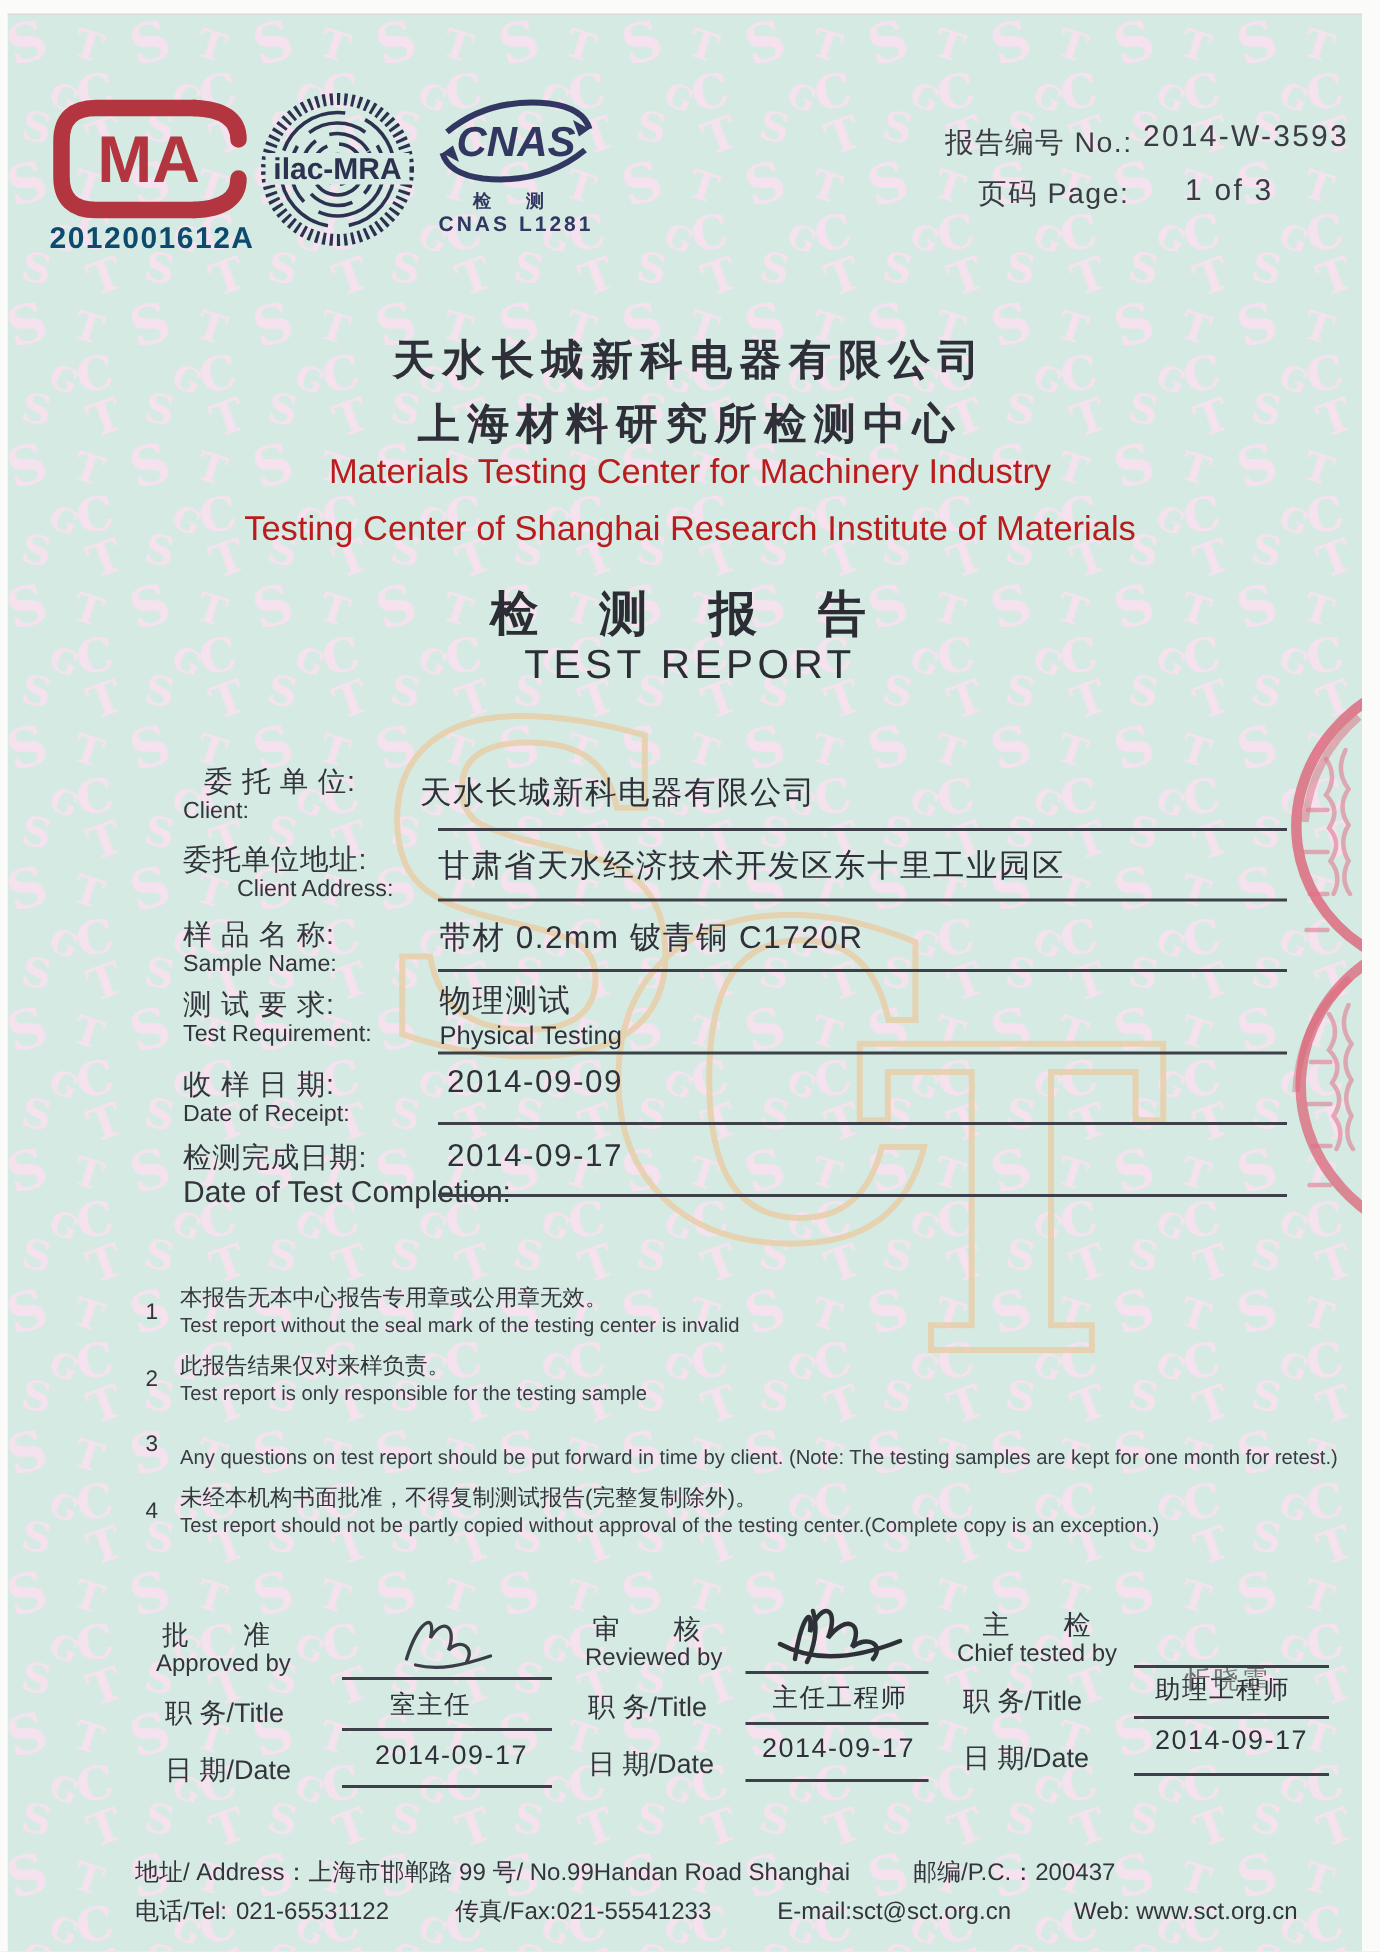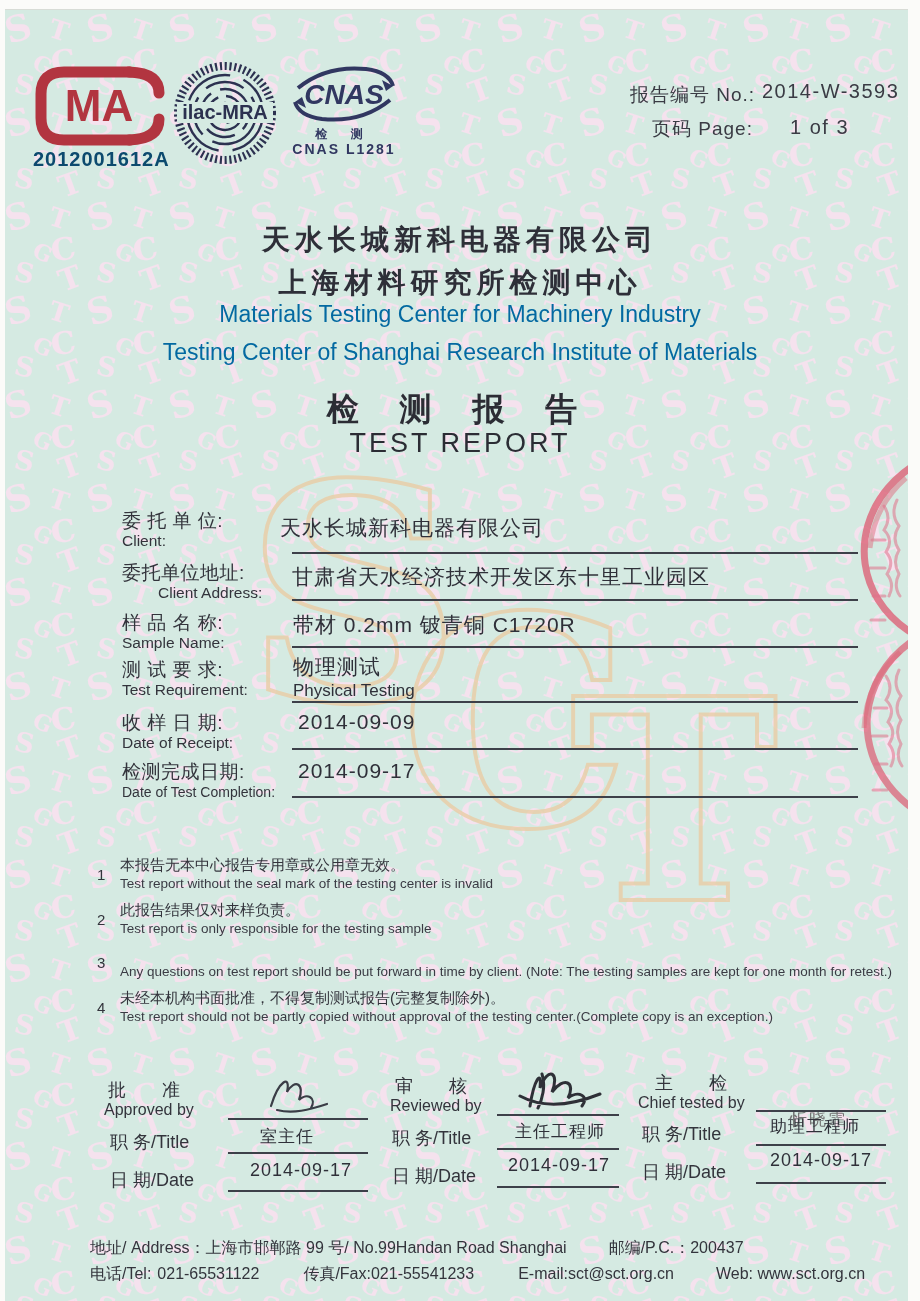--- a/index.html
+++ b/index.html
@@ -21,28 +21,28 @@
   
   .report-no{font-size:19px;letter-spacing:1px;color:#3a3b44;}
   .report-no b{font-weight:normal;font-size:20px;letter-spacing:1.5px;}
   .cma-num{font-size:20px;font-weight:bold;color:#0c4a6e;letter-spacing:1px;}
   .cnas-sub1{font-size:12px;font-weight:bold;color:#313761;letter-spacing:10px;text-align:center;width:104px;}
   .cnas-sub2{font-size:14px;font-weight:bold;color:#313761;letter-spacing:2px;text-align:center;width:104px;}
 
   
   .tcenter{left:60px;width:800px;text-align:center;}
   .org-cn{font-size:28px;font-weight:600;letter-spacing:5px;color:#2e2f38;}
-  .org-en{font-size:23px;color:#0369a1;}
+  .org-en{font-size:23px;color:#b91c1c;}
   .rep-cn{font-size:32px;font-weight:bold;letter-spacing:16px;color:#2b2c34;}
   .rep-en{font-size:27px;letter-spacing:3px;color:#2b2c34;}
 
   
   .flabel-cn{font-size:19px;letter-spacing:0.5px;color:#33343c;}
   .flabel-en{font-size:15.5px;color:#33343c;}
-  .flabel-en.small{font-size:14px;}
+  .flabel-en.small{font-size:20px;}
   .fvalue{font-size:21px;color:#2f3039;letter-spacing:1px;}
   .fvalue-en{font-size:17px;color:#2f3039;}
   .uline{position:absolute;height:0;border-top:2px solid #3d4049;}
 
   
   .note-num{font-size:15px;color:#33343c;}
   .note-cn{font-size:15px;color:#33343c;}
   .note-en{font-size:13.5px;color:#3a3b44;}
 
   
@@ -126,21 +126,21 @@
   <div class="abs report-no" style="left:790px;top:116px;"><b>1 of 3</b></div>
 
   <div class="abs tcenter org-cn" style="top:221px;">天水长城新科电器有限公司</div>
   <div class="abs tcenter org-cn" style="top:264px;">上海材料研究所检测中心</div>
   <div class="abs tcenter org-en" style="top:301px;">Materials Testing Center for Machinery Industry</div>
   <div class="abs tcenter org-en" style="top:339px;">Testing Center of Shanghai Research Institute of Materials</div>
 
   <div class="abs tcenter rep-cn" style="top:388px;">检 测 报 告</div>
   <div class="abs tcenter rep-en" style="top:428px;">TEST REPORT</div>
 
-  <div class="abs flabel-cn" style="left:122px;top:508px;">委 托 单 位:</div>
+  <div class="abs flabel-cn" style="left:136px;top:508px;">委 托 单 位:</div>
   <div class="abs flabel-en" style="left:122px;top:532px;">Client:</div>
   <div class="abs fvalue" style="left:280px;top:514px;">天水长城新科电器有限公司</div>
   <div class="uline" style="left:292px;top:552px;width:566px;"></div>
 
   <div class="abs flabel-cn" style="left:122px;top:560px;">委托单位地址:</div>
   <div class="abs flabel-en" style="left:122px;top:584px;margin-left:36px;">Client Address:</div>
   <div class="abs fvalue" style="left:292px;top:563px;">甘肃省天水经济技术开发区东十里工业园区</div>
   <div class="uline" style="left:292px;top:599px;width:566px;"></div>
 
   <div class="abs flabel-cn" style="left:122px;top:610px;">样 品 名 称:</div>

